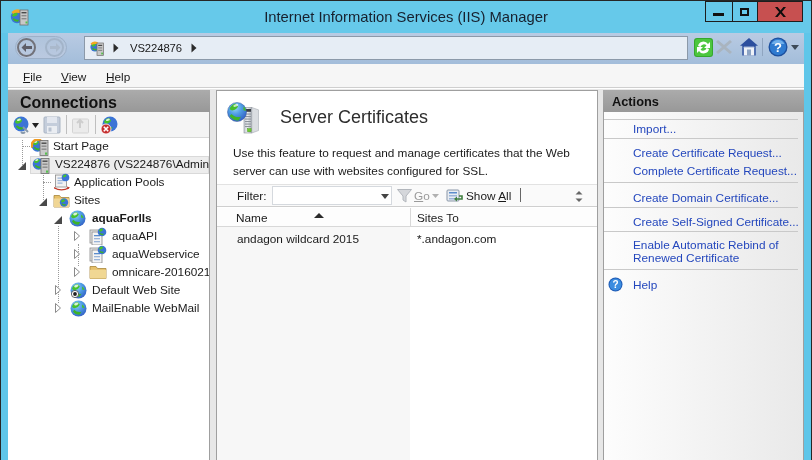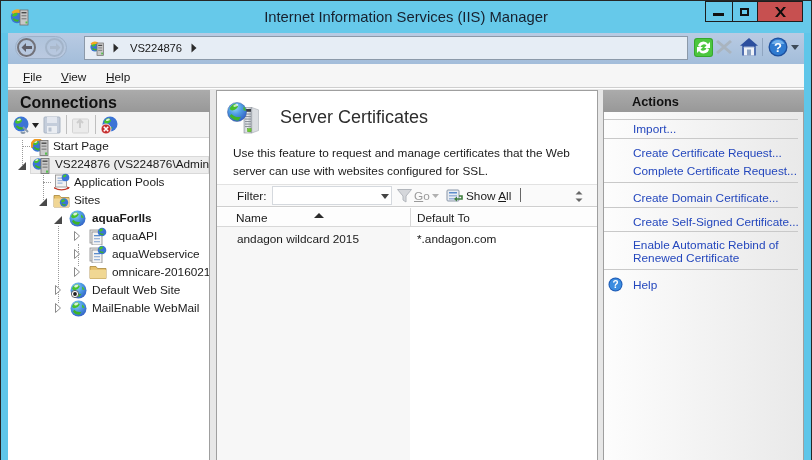--- a/index.html
+++ b/index.html
@@ -367,29 +367,29 @@
     <path d="M4 0 L7.5 3.5 L0.5 3.5 Z" fill="#666"></path>
     <path d="M4 11 L7.5 7.5 L0.5 7.5 Z" fill="#666"></path>
   </svg>
 
   <div class="abs" style="left:217px;top:208px;width:380px;height:19px;background:#fdfdfd;border-bottom:1px solid #d8d8d8;"></div>
   <div class="abs" style="left:410px;top:208px;width:1px;height:19px;background:#d8d8d8;"></div>
   <div class="abs txt" style="left:236px;top:211px;">Name</div>
   <svg class="abs" style="left:314px;top:213px;" width="10" height="5" viewBox="0 0 10 5">
       <path d="M5 0 L10 5 L0 5 Z" fill="#2b2b2b"></path>
     </svg>
-  <div class="abs txt" style="left:417px;top:211px;">Default To</div>
+  <div class="abs txt" style="left:417px;top:211px;">Sites To</div>
 
   <div class="abs" style="left:217px;top:227px;width:193px;height:233px;background:#f7f7f7;"></div>
   <div class="abs txt" style="left:237px;top:232px;">andagon wildcard 2015</div>
   <div class="abs txt" style="left:417px;top:232px;">*.andagon.com</div>
 
   <div class="abs" style="left:603px;top:90px;width:201px;height:370px;background:linear-gradient(to right,#fdfdfd,#e9e9e9);border-left:1px solid #9f9f9f;border-right:1px solid #9f9f9f;"></div>
   <div class="abs" style="left:603px;top:90px;width:201px;height:22px;background:linear-gradient(#ababab,#989898);"></div>
-  <div class="abs txt" style="left:612px;top:94px;font-size:12.8px;font-weight:bold;color:#111;margin-left:20px;">Actions</div>
+  <div class="abs txt" style="left:612px;top:94px;font-size:12.8px;font-weight:bold;color:#111;">Actions</div>
   <div id="actions"></div>
 
 <div class="abs" style="left:604px;top:119px;width:194px;height:1px;background:#c9c9c9;"></div>
     <div class="abs txt" style="left:633px;top:121px;line-height:16px;color:#2447bd;">Import...</div>
     <div class="abs" style="left:604px;top:138px;width:194px;height:1px;background:#c9c9c9;"></div>
     <div class="abs txt" style="left:633px;top:145px;line-height:16px;color:#2447bd;">Create Certificate Request...</div>
     <div class="abs txt" style="left:633px;top:163px;line-height:16px;color:#2447bd;">Complete Certificate Request...</div>
     <div class="abs" style="left:604px;top:182px;width:194px;height:1px;background:#c9c9c9;"></div>
     <div class="abs txt" style="left:633px;top:190px;line-height:16px;color:#2447bd;">Create Domain Certificate...</div>
     <div class="abs" style="left:604px;top:207px;width:194px;height:1px;background:#c9c9c9;"></div>

